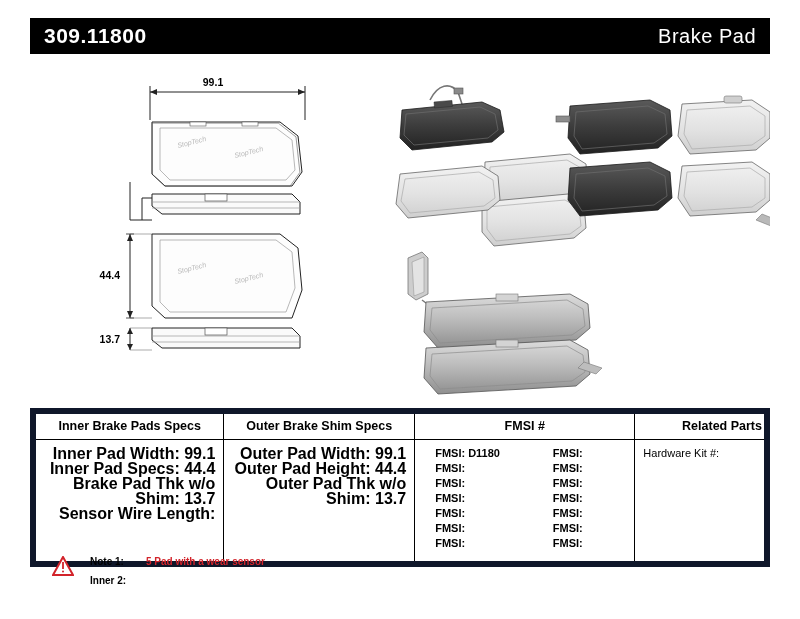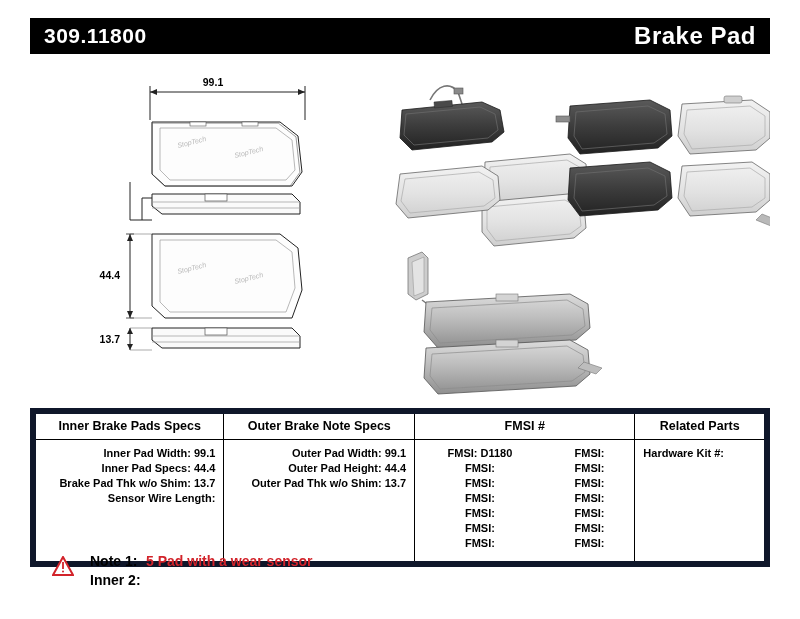--- a/index.html
+++ b/index.html
@@ -34,22 +34,22 @@
     justify-content: space-between;
     padding: 0 14px;
     box-sizing: border-box;
   }
   .header .part-no {
     font-size: 21px;
     font-weight: bold;
     letter-spacing: 0.5px;
   }
   .header .title {
-    font-size: 24px;
-    font-weight: bold;
+    font-size: 20px;
+    font-weight: normal;
     letter-spacing: 0.5px;
   }
 
   
   .drawing {
     position: absolute;
     left: 30px; top: 62px;
     width: 740px; height: 335px;
   }
   .drawing svg { display: block; }
@@ -64,53 +64,53 @@
     font-size: 11px;
   }
   .spec-table .head-row td {
     border-right: 1px solid #000;
     border-bottom: 1px solid #000;
     text-align: center;
     font-weight: bold;
     font-size: 12.5px;
     padding: 5px 2px 6px 2px;
   }
-  .spec-table .head-row td:last-child { border-right: none; }
+  .spec-table .head-row td:last-child { border-right: none; text-align: right; }
   .spec-table .body-row td {
     border-right: 1px solid #000;
     vertical-align: top;
     padding: 6px 8px 10px 8px;
   }
   .spec-table .body-row td:last-child { border-right: none; }
 
   .kv-right {
     text-align: right;
     padding-right: 22px;
   }
-  .kv-right div { line-height: 15px; font-weight: bold; font-size: 11px; }
+  .kv-right div { line-height: 15px; font-weight: bold; font-size: 16px; }
   .kv-right div .val { font-weight: bold; }
 
   .fmsi-cols {
     display: flex;
     gap: 0px;
     font-weight: bold;
     font-size: 11px;
   }
-  .fmsi-cols .col { width: 50%; text-align: center; }
+  .fmsi-cols .col { width: 50%; }
   .fmsi-cols .col div { line-height: 15px; padding-left: 12px; }
   .fmsi-cols .col.right div { padding-left: 28px; }
 
-  .related div { line-height: 15px; font-weight: bold; font-size: 11px; }
+  .related div { line-height: 15px; font-weight: normal; font-size: 11px; }
 
   
   .notes {
     position: absolute;
     left: 52px; top: 552px;
     width: 500px;
-    font-size: 14px;
+    font-size: 10px;
     font-weight: bold;
   }
   .note-line {
     display: flex;
     align-items: baseline;
     line-height: 19px;
   }
   .note-label { width: 56px; }
   .note-text-red { color: #d2232a; }
   .warn-icon {
@@ -262,21 +262,21 @@
         <rect x="466" y="278" width="22" height="7" fill="#d4d4d4" stroke="#777" stroke-width="0.6"></rect>
         <path d="M554 300 L572 306 L566 312 L548 306 Z" fill="#bdbdbd" stroke="#777" stroke-width="0.6"></path>
       </g>
     </svg>
   </div>
 
   <table class="spec-table">
     <tbody>
         <tr class="head-row">
       <td style="width:26%">Inner Brake Pads Specs</td>
-      <td style="width:26%">Outer Brake Note Specs</td>
+      <td style="width:26%">Outer Brake Shim Specs</td>
       <td style="width:30%">FMSI #</td>
       <td style="width:18%">Related Parts</td>
     </tr>
     <tr class="body-row">
 
       <td class="kv-right">
         <div><span>Inner Pad Width:</span>
           <span class="val">99.1</span></div>
         <div><span>Inner Pad Specs:</span>
           <span class="val">44.4</span></div>

